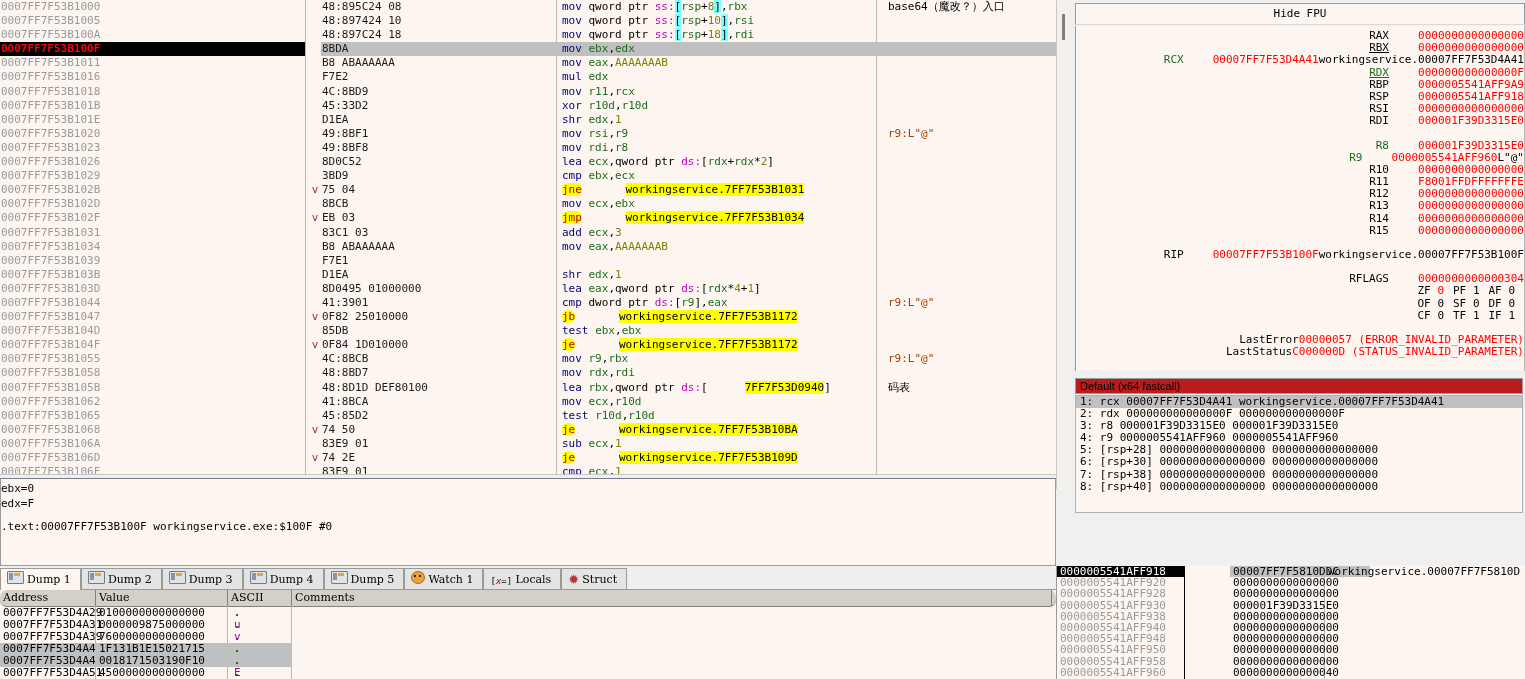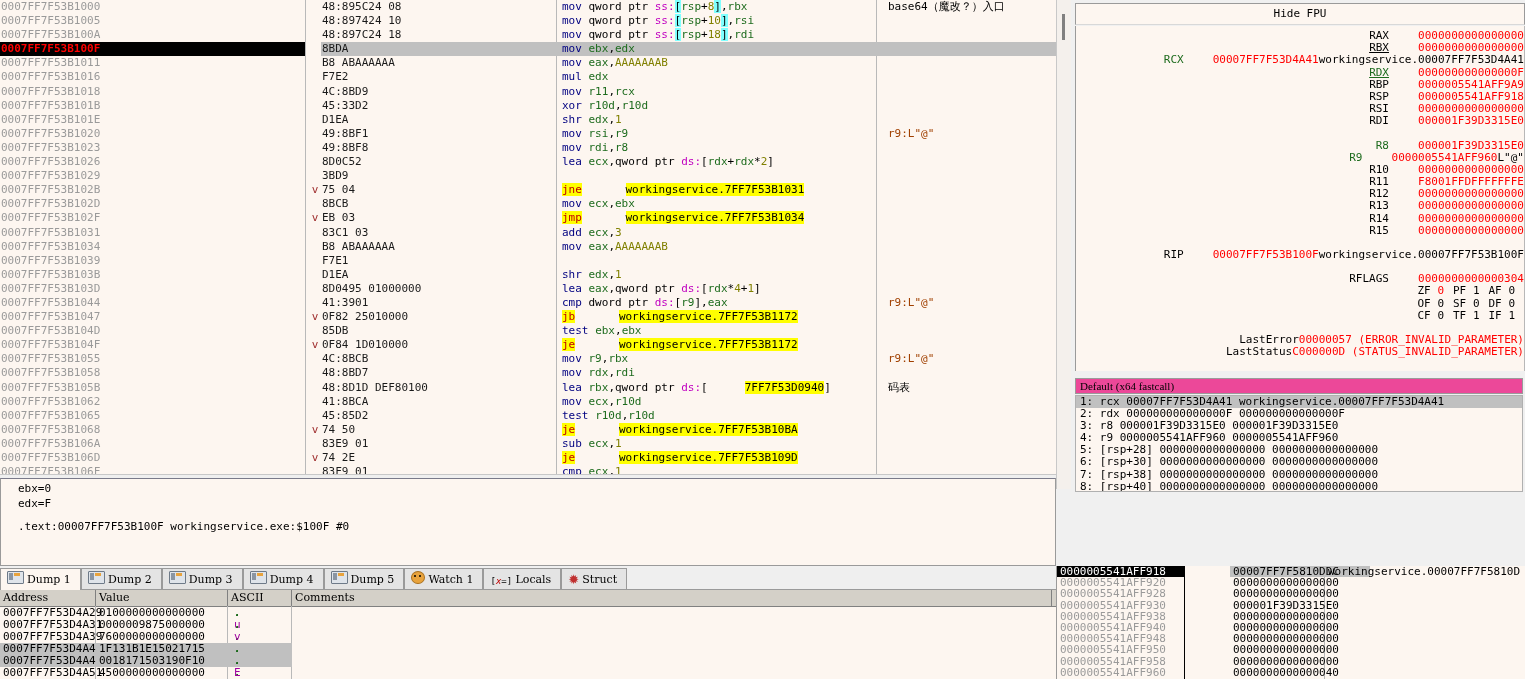--- a/index.html
+++ b/index.html
@@ -18,30 +18,30 @@
   .drow.cur .c-addr{color:#ff0000;font-weight:bold;}
   .c-arrow{position:absolute;left:309px;top:0;width:12px;height:14px;color:#a03030;text-align:center;}
   .c-bytes{position:absolute;left:321px;top:0;width:235px;height:14px;color:#1a1a1a;padding-left:1px;box-sizing:border-box;}
   .c-ins{position:absolute;left:556px;top:0;width:320px;height:14px;padding-left:6px;box-sizing:border-box;}
   .c-cmt{position:absolute;left:876px;top:0;width:180px;height:14px;padding-left:12px;box-sizing:border-box;color:#a04000;}
   .c-cmt.black{color:#000;}
   .vsep{position:absolute;top:0;width:1px;height:474px;background:#b9b9b9;}
 
   
   .mn{color:#000080;}
-  .mn-j{color:#c00000;background:#ffff00;font-weight:normal;}
+  .mn-j{color:#c00000;background:#ffff00;font-weight:normal;border-radius:6px;}
   .reg{color:#1d6b1d;}
   .seg{color:#c000c0;}
   .num{color:#808000;}
   .brk{background:#80ffff;color:#000;}
   .tgt{background:#ffff00;color:#000;margin-left:37px;}
   .plain{color:#000;}
 
   
-  #infobox{left:0;top:478px;width:1056px;height:88px;background:#fdf6f0;border:1px solid #9a9a9a;border-top-color:#7a7a8a;box-sizing:border-box;padding:2px 0 0 17px;overflow:hidden;}
+  #infobox{left:0;top:478px;width:1056px;height:88px;background:#fdf6f0;border:1px solid #9a9a9a;border-top-color:#7a7a8a;box-sizing:border-box;padding:2px 0 0 0;overflow:hidden;}
   #infobox div{height:15px;line-height:15px;padding-left:0px;white-space:nowrap;}
 
   
   #hscroll{left:0;top:474px;width:1056px;height:15px;background:#efefef;border-top:1px solid #c8c8c8;}
   #hthumb{position:absolute;left:8px;top:3px;width:625px;height:7px;background:#808080;}
   
   #vscroll{left:1056px;top:0;width:15px;height:489px;background:#f4f0ec;border-left:1px solid #c8c8c8;}
   #vthumb{position:absolute;left:5px;top:14px;width:3px;height:26px;background:#808080;}
 
   
@@ -56,21 +56,21 @@
   
   .ico-watch{background:#e8a33d;border-radius:50%;border:1px solid #a8701f;width:12px;height:11px;}
   .ico-watch:before{content:"";position:absolute;left:2px;top:3px;width:2px;height:2px;background:#000;border-radius:50%;}
   .ico-watch:after{content:"";position:absolute;left:7px;top:3px;width:2px;height:2px;background:#000;border-radius:50%;}
   .ico-locals{font-family:"DejaVu Sans Mono",monospace;font-size:9px;color:#000;width:22px;}
   .ico-locals i{color:#c00000;font-style:italic;}
   .ico-struct{color:#c03030;font-size:13px;width:11px;line-height:11px;}
 
   
   #dump{left:0;top:590px;width:1056px;height:89px;background:#fdf6f0;overflow:hidden;}
-  .dhead{height:16px;line-height:16px;background:#d4d0c8;border-bottom:1px solid #808080;position:relative;font-family:"DejaVu Serif",serif;}
+  .dhead{height:16px;line-height:16px;background:#d4d0c8;border-bottom:1px solid #808080;position:relative;font-family:"DejaVu Serif",serif;border-radius:7px;}
   .dhead span{position:absolute;top:0;height:16px;border-right:1px solid #808080;padding-left:3px;box-sizing:border-box;}
   .drow2{position:relative;height:12.1px;line-height:12px;white-space:nowrap;}
   .drow2 span{position:absolute;top:0;height:12px;padding-left:3px;box-sizing:border-box;}
   .drow2.sel .dv,.drow2.sel .da2{background:#c0c0c0;}
   .dcol-a{left:0;width:96px;}
   .dcol-v{left:96px;width:132px;}
   .dcol-s{left:228px;width:64px;letter-spacing:0px;}
   .dcol-c{left:292px;width:760px;}
   .dsep{position:absolute;top:16px;width:1px;height:73px;background:#b9b9b9;}
   .ac-dot{color:#1d6b1d;}
@@ -89,22 +89,22 @@
   .rcmt{color:#000;}
   .rgap{height:12px;}
   .fl{display:inline-block;}
   .fname{color:#000;}
   .fval{color:#ff0000;padding-right:9px;}
   .fval.b{color:#000;}
   .lerr{color:#ff0000;}
 
   
   #argwrap{left:1072px;top:378px;width:453px;height:115px;}
-  #argtitle{position:absolute;left:3px;top:0;width:448px;height:16px;line-height:15px;background:#ec4899;border:1px solid #9a9a9a;box-sizing:border-box;padding-left:4px;font-family:Liberation Serif, serif;font-size:11px;}
-  #arglist{position:absolute;left:3px;top:17px;width:448px;height:97px;background:#fdf6f0;border:1px solid #b0b0b0;box-sizing:border-box;overflow:hidden;}
+  #argtitle{position:absolute;left:3px;top:0;width:448px;height:16px;line-height:15px;background:#b91c1c;border:1px solid #9a9a9a;box-sizing:border-box;padding-left:4px;font-family:Liberation Sans, sans-serif;font-size:11px;}
+  #arglist{position:absolute;left:3px;top:17px;width:448px;height:118px;background:#fdf6f0;border:1px solid #b0b0b0;box-sizing:border-box;overflow:hidden;}
   .arow{height:12.1px;line-height:12px;white-space:nowrap;padding-left:4px;}
   .arow.sel{background:#c0c0c0;}
 
   
   #stack{left:1056px;top:566px;width:469px;height:113px;background:#fdf6f0;overflow:hidden;border-left:1px solid #9a9a9a;}
   .srow{position:relative;height:11.2px;line-height:11px;white-space:nowrap;}
   .srow span{position:absolute;top:0;height:11px;padding-left:3px;box-sizing:border-box;}
   .scol-a{left:0;width:128px;color:#9a9a9a;}
   .scol-v{left:128px;width:140px;color:#000;margin-left:45px;}
   .scol-c{left:268px;width:201px;color:#000;}
@@ -203,20 +203,21 @@
           <span class="c-addr">0007FF7F53B1026</span>
           <span class="c-arrow"></span>
           <span class="c-bytes">8D0C52</span>
           <span class="c-ins"><span class="mn">lea </span><span class="reg">ecx</span><span class="plain">,qword ptr </span><span class="seg">ds:</span><span class="plain">[</span><span class="reg">rdx</span><span class="plain">+</span><span class="reg">rdx</span><span class="plain">*</span><span class="num">2</span><span class="plain">]</span></span>
           <span class="c-cmt"></span>
         </div>
         <div class="drow">
           <span class="c-addr">0007FF7F53B1029</span>
           <span class="c-arrow"></span>
           <span class="c-bytes">3BD9</span>
+          <span class="c-ins"><span class="mn">cmp </span><span class="reg">ebx</span><span class="plain">,</span><span class="reg">ecx</span></span>
           <span class="c-cmt"></span>
         </div>
         <div class="drow">
           <span class="c-addr">0007FF7F53B102B</span>
           <span class="c-arrow">v</span>
           <span class="c-bytes">75 04</span>
           <span class="c-ins"><span class="mn-j">jne</span><span class="plain"> </span><span class="tgt">workingservice.7FF7F53B1031</span></span>
           <span class="c-cmt"></span>
         </div>
         <div class="drow">

